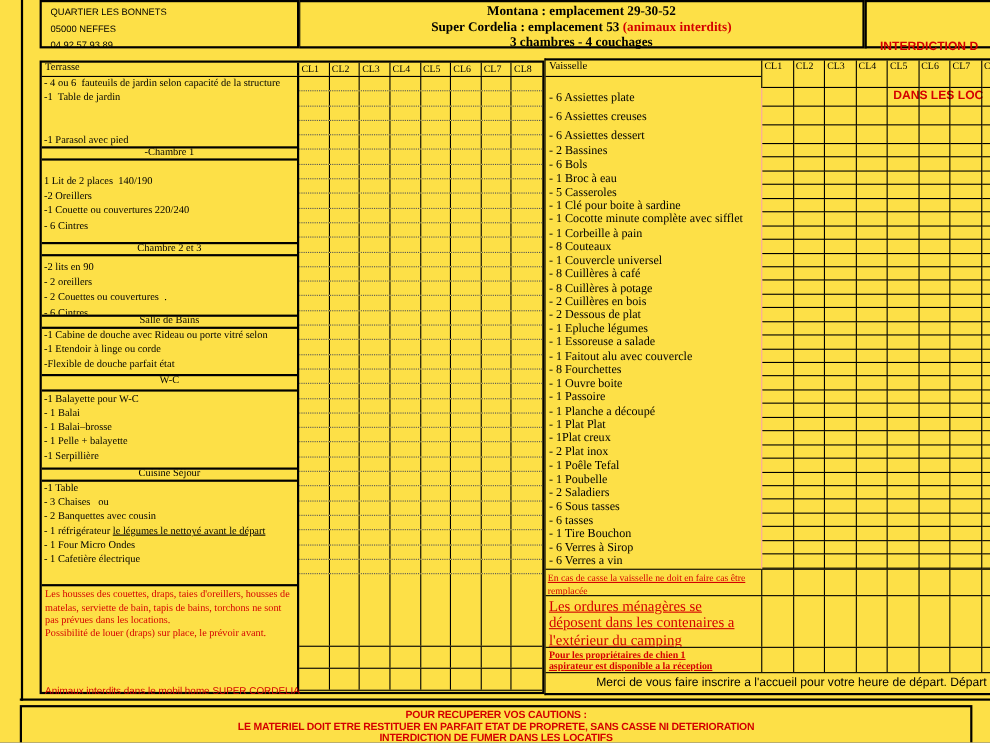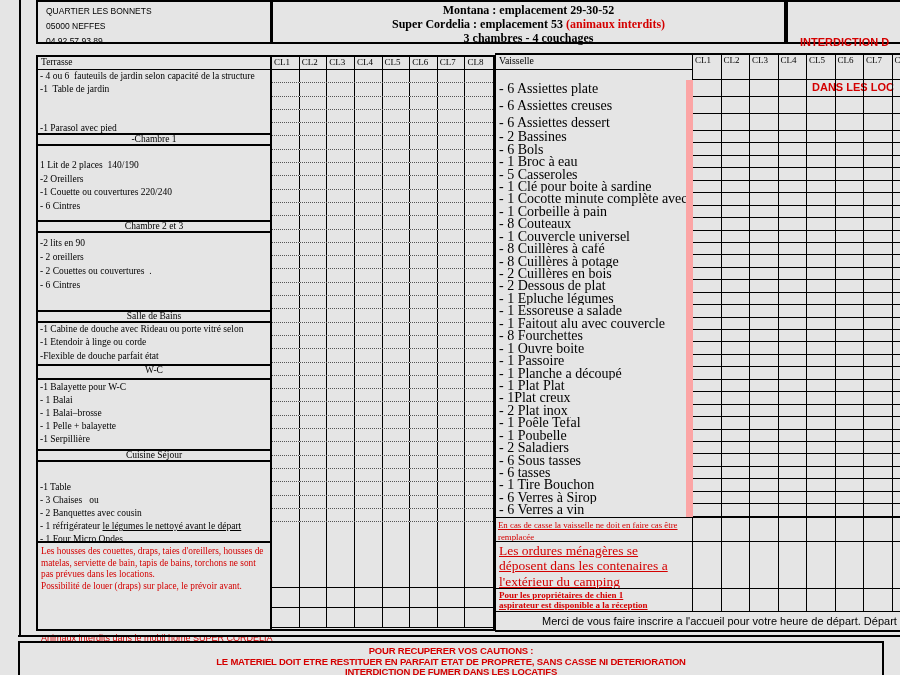--- a/index.html
+++ b/index.html
@@ -1,19 +1,19 @@
 <!DOCTYPE html>
 <html style="--red: #d40000;"><head>
 <meta charset="utf-8">
 <style>
   * { box-sizing: border-box; margin: 0; padding: 0; }
   html,body { background:#888; }
   #app {
     position: relative; width: 900px; height: 675px;
-    background: #e5e5e5; overflow: hidden;
+    background: #fde047; overflow: hidden;
     font-family: "Liberation Serif", serif; color: #000;
   }
   .abs { position: absolute; }
 
   
   #outer-vline { left:19px; top:0; width:2px; height:637px; background:#000; }
   #addr-box { left:36px; top:0; width:236px; height:44px; border:2px solid #000;
     font-family:"Liberation Sans",sans-serif; font-size:8.5px; line-height:15px; padding:2px 0 0 8px; }
   #center-box { left:272px; top:0; width:514px; height:44px; border:2px solid #000; border-left-width:1px;
     text-align:center; font-weight:bold; font-size:12px; line-height:14px; padding-top:1px; }
@@ -38,40 +38,40 @@
   .gcell { width:27.625px; border-right:1px solid #000; height:100%; }
   .gcell:last-child { border-right:none; }
 
   .sec { overflow:hidden; }
   .sec .item { font-size:9.5px; line-height:13px; padding-left:2px; white-space:pre; }
   .shead { height:13px; border-top:2px solid #000; border-bottom:2px solid #000;
     text-align:center; font-size:9.5px; line-height:9px; overflow:hidden; }
   .s0 { height:63px; }
   .s0 .item:nth-child(3) { margin-top:26px; }
   .s2 { height:74px; padding-top:13px; } .s2 .item { line-height:13.5px; }
-  .s4 { height:77px; padding-top:3px; }  .s4 .item { line-height:14px; }
+  .s4 { height:53px; padding-top:3px; }  .s4 .item { line-height:14px; }
   .s6 { height:41px; } .s6 .item { line-height:13.4px; }
   .s7 { height:16px; line-height:8px; }
   .s8 { height:69px; padding-top:1px; } .s8 .item { line-height:13px; }
-  .s10 { height:79px; padding-top:19px; } .s10 .item { line-height:13.1px; }
+  .s10 { height:93px; padding-top:0; } .s10 .item { line-height:13.1px; }
   .u { text-decoration:underline; }
   .lnotes { height:106px; border-top:2px solid #000; position:relative;
     color:var(--red); font-size:9.3px; line-height:11.5px; padding:3px 3px 0 3px; }
   .lnotes .animals { position:absolute; left:3px; bottom:3px;
     font-family:"Liberation Sans",sans-serif; font-size:9px; white-space:pre; }
 
   
   #rtable { left:495px; top:53px; width:430px; height:579px;
     border-top:2px solid #000; border-left:1px solid #000; border-bottom:2px solid #000; }
   .rheader { display:flex; height:25px; }
   .rheader .rl { width:197px; border-right:1px solid #000; }
   .vbox { height:15px; border-bottom:1px solid #000; font-size:9.8px; padding-left:3px; }
   .rheader .colhead { width:28.5px; border-bottom:1px solid #000; }
   .rrow { display:flex; }
-  .rrow .rlab { width:197px; border-right:7px solid #fca5a5; font-size:14px;
+  .rrow .rlab { width:197px; border-right:1px solid #fca5a5; font-size:11px;
     padding-left:3px; white-space:pre; overflow:hidden; display:flex; align-items:center; }
   .rrow .rcell { width:28.5px; border-right:1px solid #000; border-bottom:1px solid #000; }
   .rrow.norm { height:12.45px; }
   .rrow.tall { height:17px; }
   .noterow { display:flex; border-bottom:1px solid #000; }
   .noterow .rlab { width:197px; border-right:1px solid #000; color:var(--red); overflow:hidden; }
   .noterow .rcell { width:28.5px; border-right:1px solid #000; }
   #row-casse { height:25px; border-top:1px solid #000; }
   #row-casse .rlab { font-size:8.8px; line-height:12px; padding:1px 2px; text-decoration:underline; }
   #row-ordures { height:47px; }

